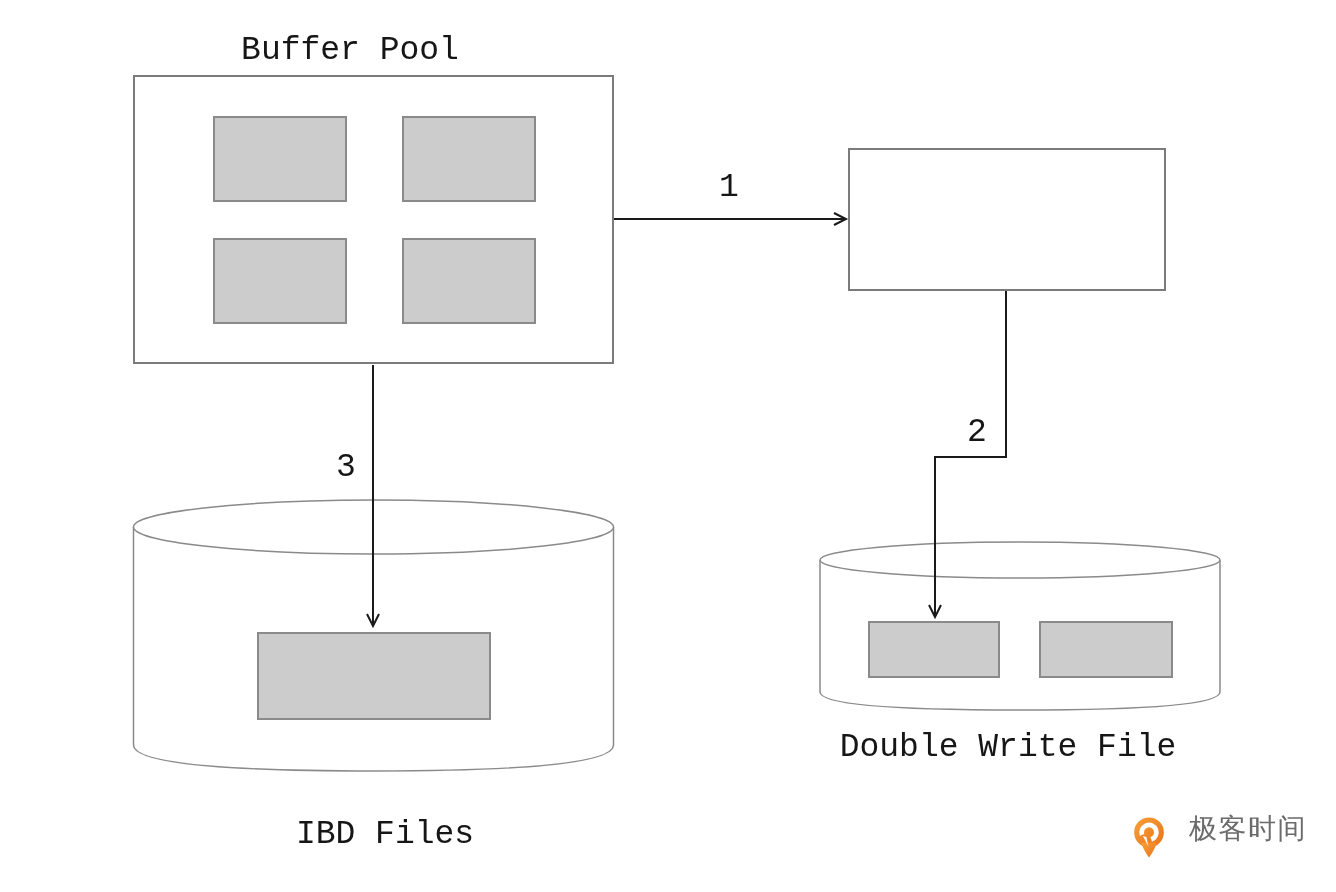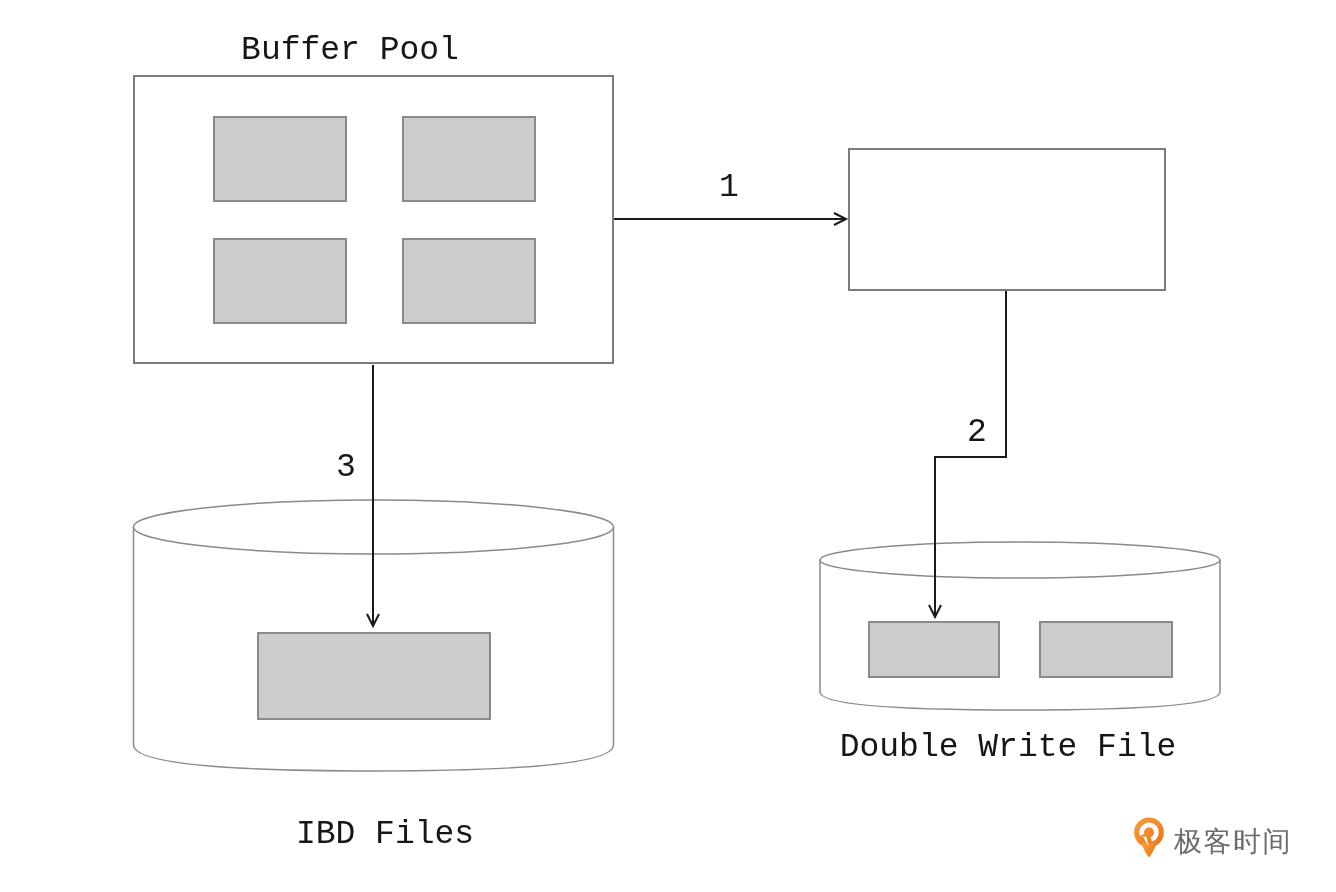--- a/index.html
+++ b/index.html
@@ -38,22 +38,22 @@
     font-size: 33px;
     line-height: 1;
     color: #161616;
     white-space: nowrap;
   }
   .logo {
     position: absolute;
     left: 1133px;
     top: 817px;
     display: flex;
-    align-items: flex-end;
-    gap: 9px;
+    align-items: flex-start;
+    gap: 24px;
   }
   .logo-text {
     font-size: 28px;
     line-height: 1;
     color: #6b6b6b;
     font-weight: 500;
     letter-spacing: 1.5px;
     white-space: nowrap;
   }
 </style>

